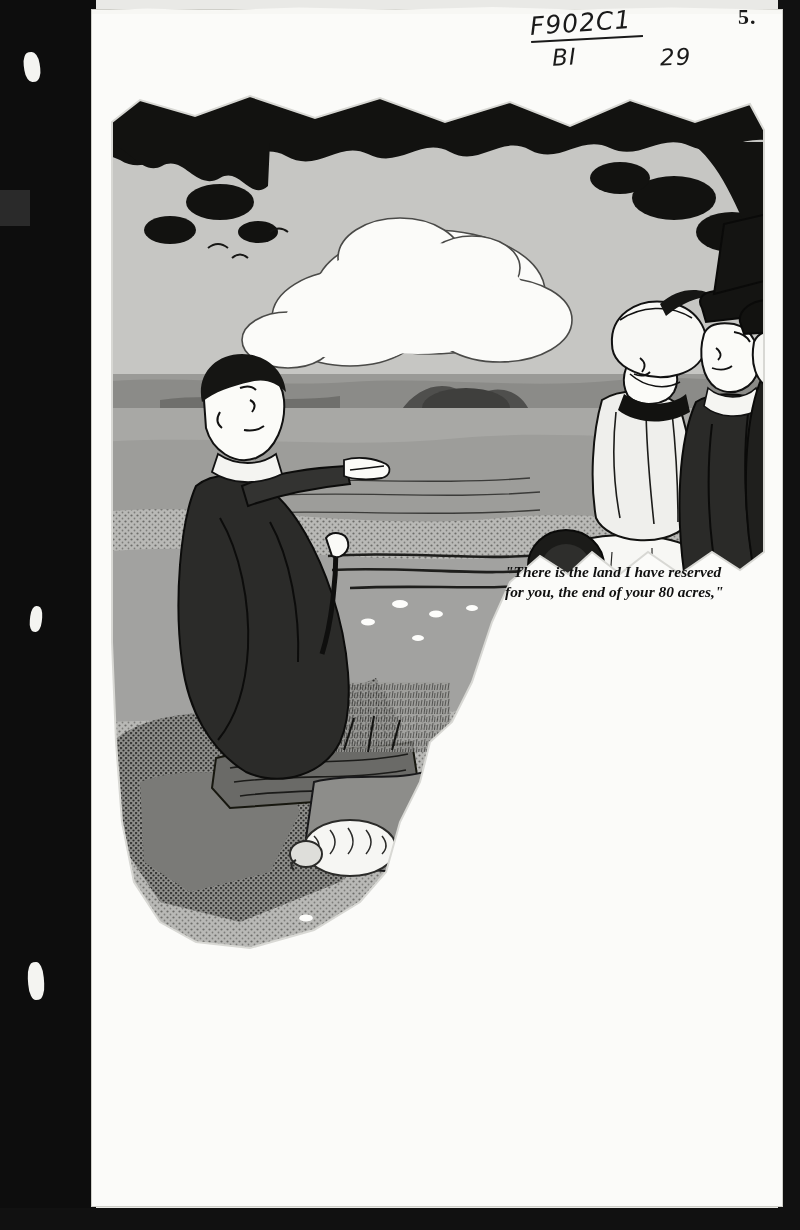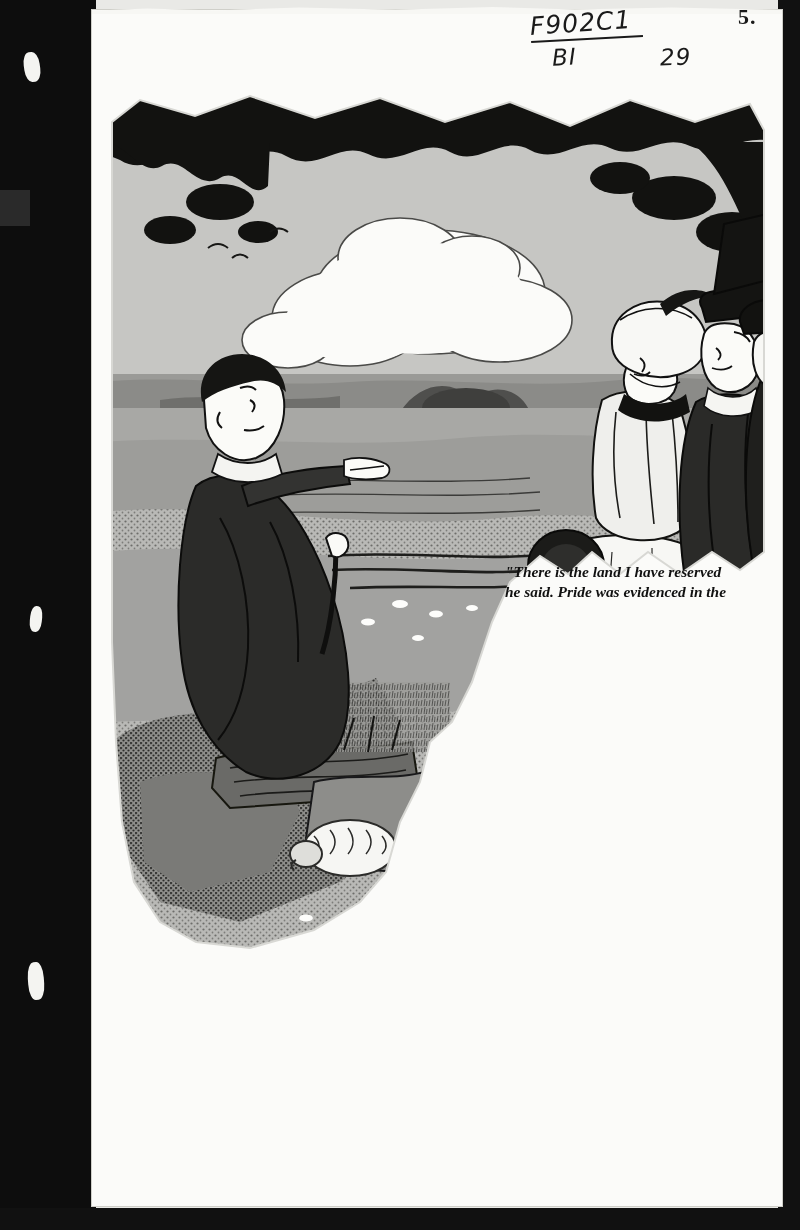--- a/index.html
+++ b/index.html
@@ -384,16 +384,16 @@
 
       <path d="M12,40 L40,18 L95,34 L150,14 L215,36 L280,16 L345,40 L410,20 L470,44 L530,18 L595,40 L650,22 L664,48
                L664,470 L640,488 L612,470 L580,492 L548,470 L520,492 L492,470 L468,492 L440,474 L410,500 L392,540
                L372,600 L352,640 L330,660 L320,700 L300,740 L286,790 L260,820 L214,848 L150,866 L96,860 L60,840
                L34,800 L22,740 L16,660 L12,560 Z" fill="none" stroke="#d8d8d4" stroke-width="2"></path>
     </svg>
   </div>
 
   <div class="caption">
     <p>"There is the land I have reserved</p>
-    <p>he said.   Pride was evidenced in the</p>
+    <p>for you, the end of your 80 acres,"</p>
   </div>
 
 </div>
 
 </body></html>

